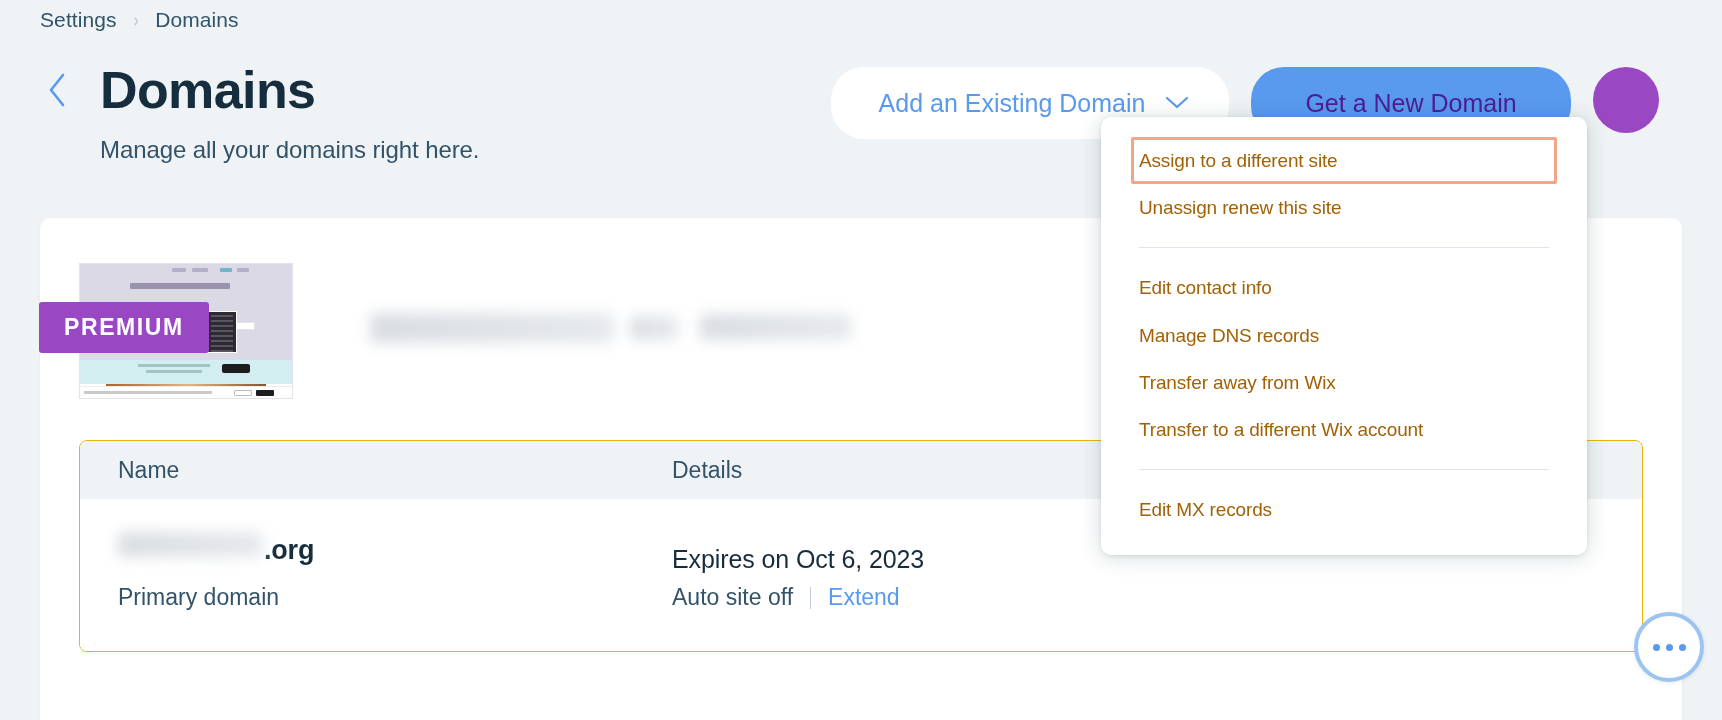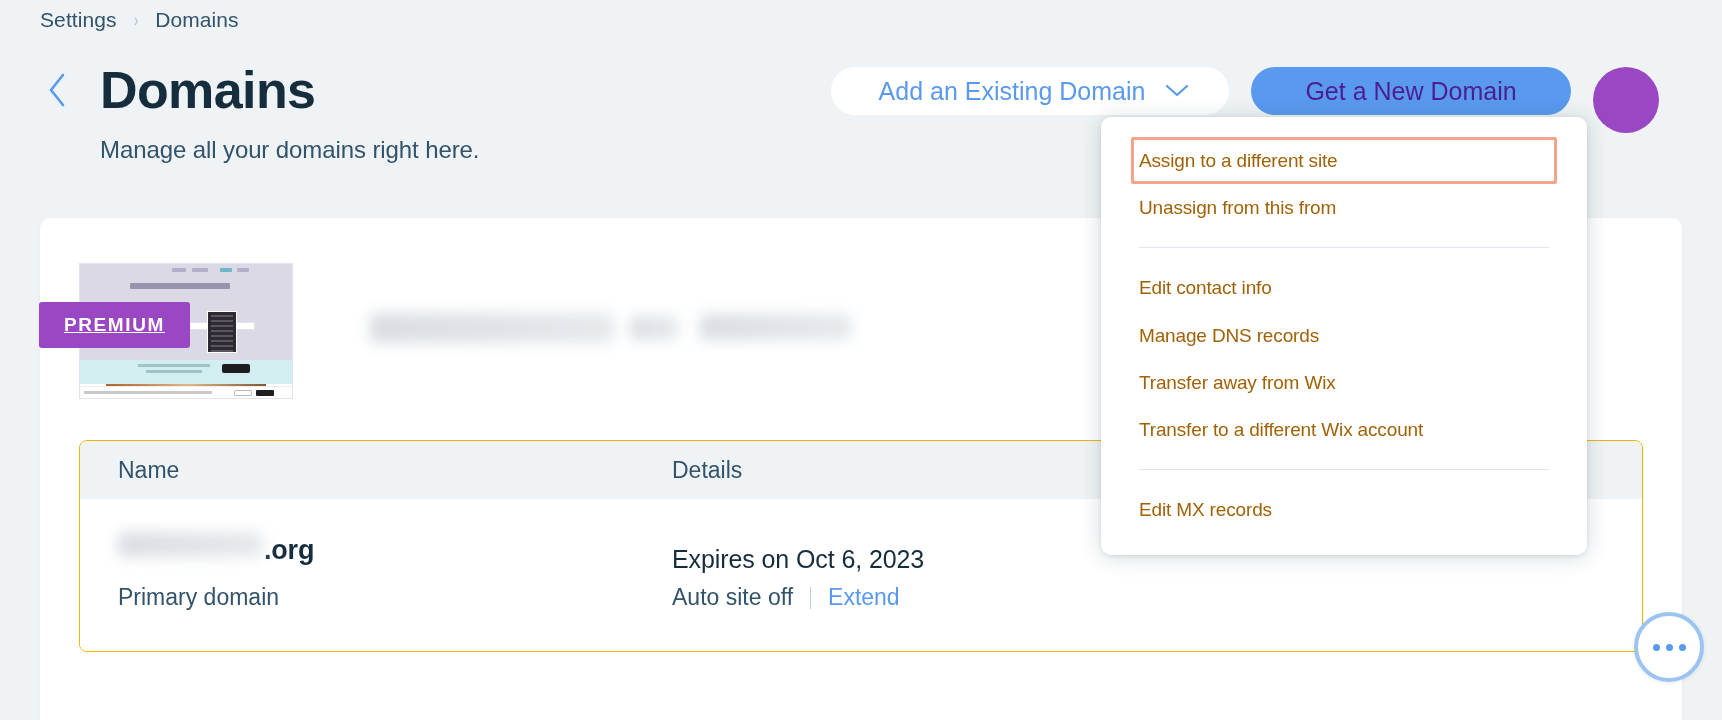--- a/index.html
+++ b/index.html
@@ -77,21 +77,21 @@
   
   .actions {
     position: absolute;
     top: 67px;
     left: 831px;
     display: flex;
     align-items: flex-start;
     gap: 22px;
   }
   .btn {
-    height: 48px;
+    height: 72px;
     border-radius: 33px;
     display: flex;
     align-items: center;
     justify-content: center;
     font-size: 25px;
     cursor: pointer;
     white-space: nowrap;
   }
   .btn-secondary {
     background: #ffffff;
@@ -296,26 +296,25 @@
     top: 3px;
     height: 6px;
     border-radius: 1px;
   }
   .premium-badge {
     position: absolute;
     left: -40px;
     top: 39px;
     background: #9a47c4;
     color: #ffffff;
-    font-size: 19px;
+    font-size: 23px;
     font-weight: bold;
     letter-spacing: 1.6px;
     padding: 12px 25px;
     border-radius: 3px;
-    text-decoration: underline;
   }
 
   .blurred {
     background: linear-gradient(90deg,#d9dde2,#e6e9ec);
     filter: blur(7px);
     border-radius: 5px;
   }
   .site-name-blur {
     position: absolute;
     left: 330px;
@@ -475,21 +474,21 @@
     </span>
   </div>
   <div class="btn btn-primary">
     <span>Get a New Domain</span>
   </div>
   <div class="avatar-circle"></div>
 </div>
 
 <div class="menu">
   <div class="menu-item highlight">Assign to a different site</div>
-  <div class="menu-item">Unassign from this from</div>
+  <div class="menu-item">Unassign renew this site</div>
   <div class="menu-sep"></div>
   <div class="menu-item">Edit contact info</div>
   <div class="menu-item">Manage DNS records</div>
   <div class="menu-item">Transfer away from Wix</div>
   <div class="menu-item">Transfer to a different Wix account</div>
   <div class="menu-sep"></div>
   <div class="menu-item">Edit MX records</div>
 </div>
 
 <div class="card">

